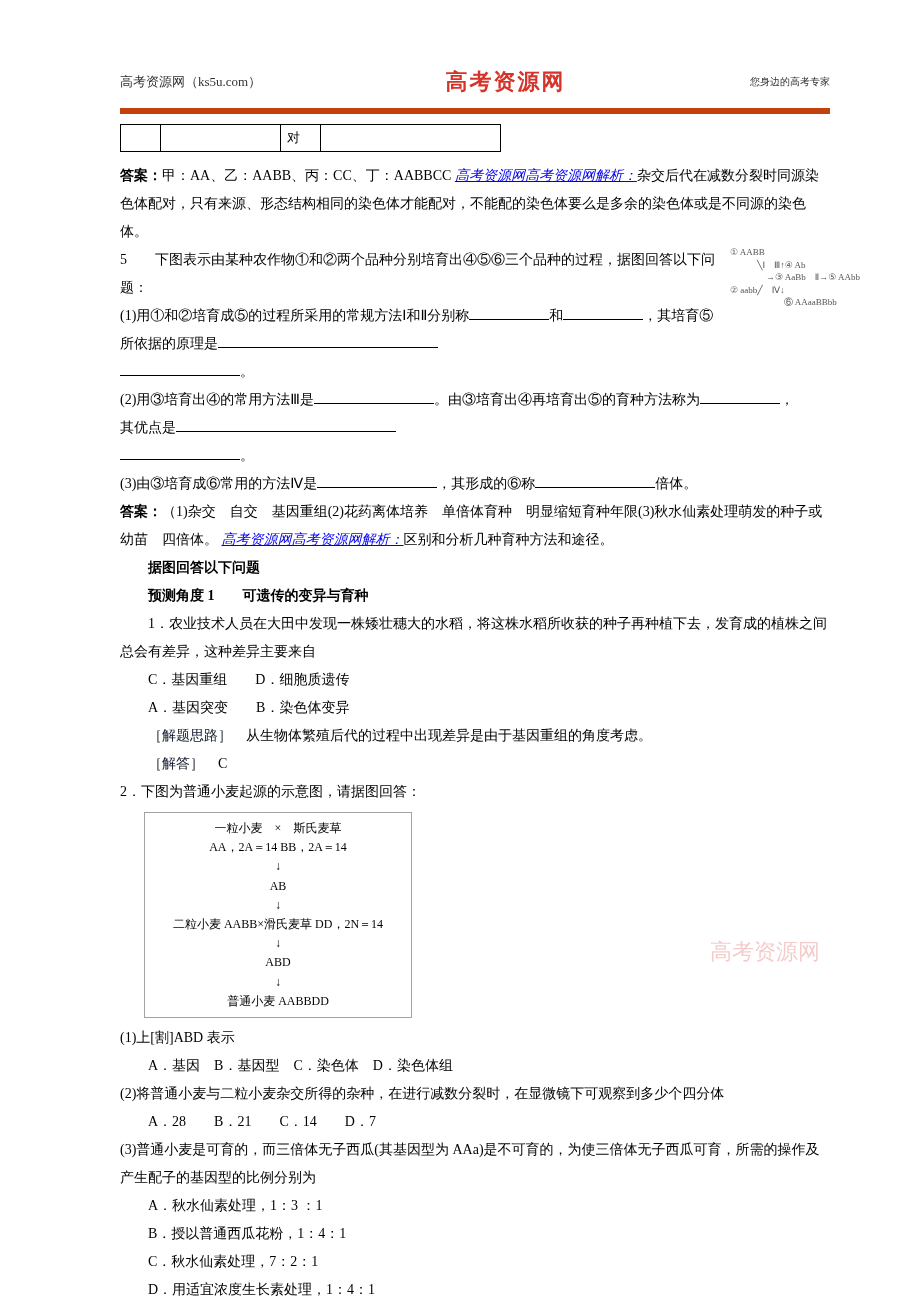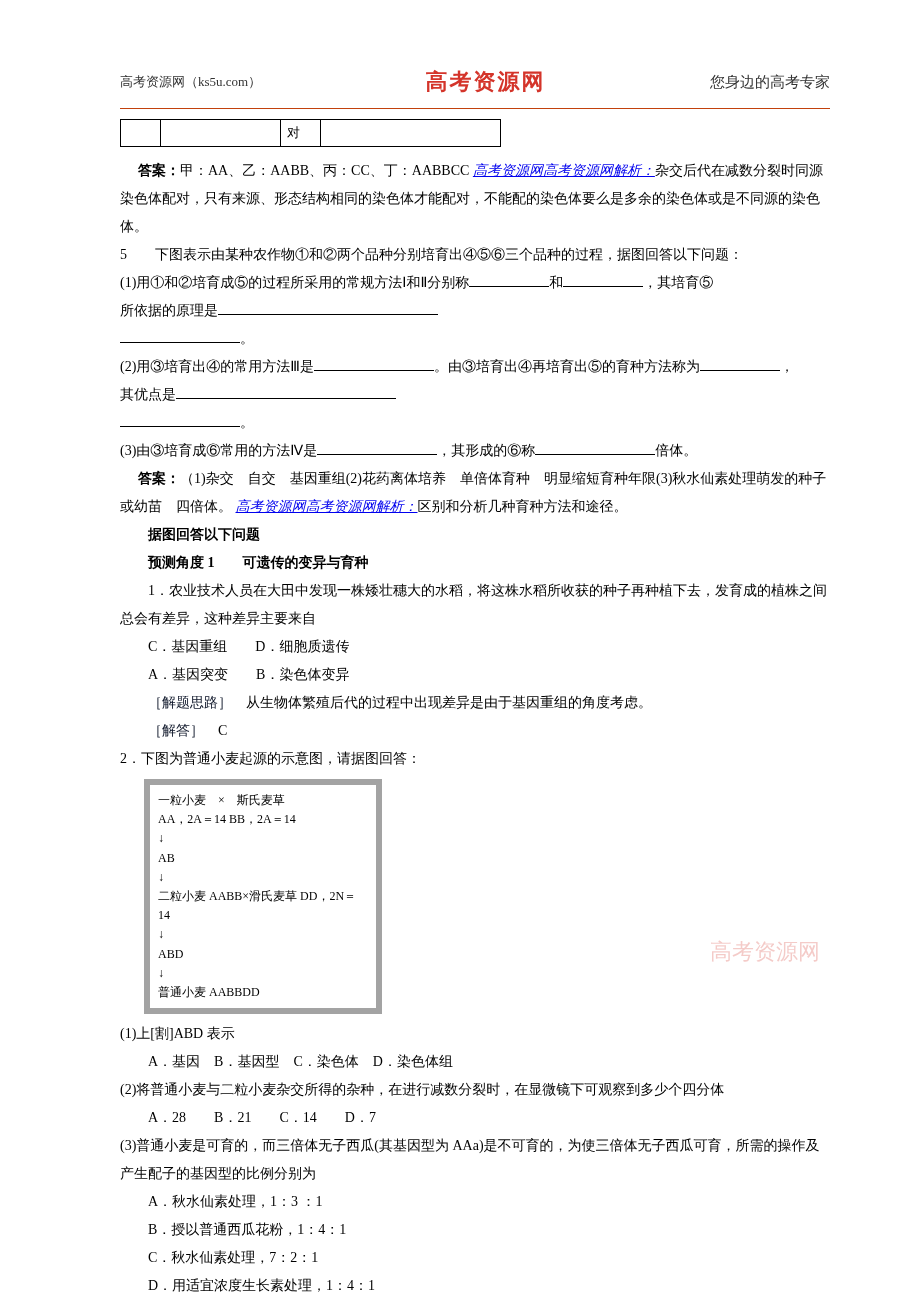--- a/index.html
+++ b/index.html
@@ -1,41 +1,41 @@
 <!DOCTYPE html>
 <html><head>
 <meta charset="utf-8">
 <style>
   * { margin: 0; padding: 0; box-sizing: border-box; }
   body { font-family: "SimSun", serif; font-size: 14px; line-height: 2; color: #000; background: #fff; }
   .page { width: 920px; margin: 0 auto; padding: 60px 90px 40px 120px; position: relative; min-height: 1302px; }
-  .header { display: flex; justify-content: space-between; align-items: center; border-bottom: 1px solid #c2410c; padding-bottom: 4px; margin-bottom: 10px; }
+  .header { display: flex; justify-content: space-between; align-items: center; border-bottom: 6px solid #c2410c; padding-bottom: 4px; margin-bottom: 10px; }
   .header-left { font-size: 13px; color: #333; }
   .header-center { font-size: 22px; font-weight: bold; color: #d4342a; font-family: "KaiTi", serif; letter-spacing: 2px; }
-  .header-right { font-size: 15px; color: #333; }
+  .header-right { font-size: 10px; color: #333; }
   .content { font-size: 14px; }
   .content p { margin: 0; }
   .table-wrap { margin: 4px 0 10px 0; }
   table.small { border-collapse: collapse; }
   table.small td { border: 1px solid #000; height: 24px; padding: 0 6px; font-size: 13px; }
   table.small td:nth-child(1){width:40px;}
   table.small td:nth-child(2){width:120px;}
   table.small td:nth-child(3){width:40px;}
   table.small td:nth-child(4){width:180px;}
-  .bold { font-weight: bold; margin-left: 18px; }
+  .bold { font-weight: bold; }
   .red { color: #0f172a; }
   .link { color: #0000ee; text-decoration: underline; font-style: italic; }
   .blank { display: inline-block; border-bottom: 1px solid #000; min-width: 100px; height: 18px; vertical-align: baseline; }
   .blank.w80{min-width:80px;}
   .blank.w120{min-width:120px;}
   .blank.w220{min-width:220px;}
   .indent { text-indent: 2em; }
   .diagram-float { float: right; width: 170px; margin: 0 -70px 0 8px; font-size: 9px; line-height: 1.4; color: #555; }
   .diagram-float .row{white-space:nowrap;}
-  .diagram-box { border: 6px solid #a3a3a3; padding: 6px 8px; margin: 6px 0 6px 24px; width: 238px; font-size: 12px; line-height: 1.6; text-align: left; }
+  .diagram-box { border: 1px solid #a3a3a3; padding: 6px 8px; margin: 6px 0 6px 24px; width: 268px; font-size: 12px; line-height: 1.6; text-align: center; }
   .diagram-box .down{font-size:12px;}
   .watermark { position: absolute; right: 100px; top: 930px; font-size: 22px; color: #d4342a; opacity: 0.25; font-family: "KaiTi", serif; }
   .clearfix::after{content:"";display:block;clear:both;}
 </style>
 </head>
 <body>
 
 <div class="page">
 
   <div class="header">
@@ -57,20 +57,27 @@
         </tr>
       </tbody>
         </table>
     </div>
 
     <p>
       <span class="bold">答案：</span><span>甲：AA、乙：AABB、丙：CC、丁：AABBCC </span><span class="link">高考资源网高考资源网解析：</span><span>杂交后代在减数分裂时同源染色体配对，只有来源、形态结构相同的染色体才能配对，不能配的染色体要么是多余的染色体或是不同源的染色体。</span>
     </p>
 
     <div class="clearfix">
+      <div class="diagram-float">
+        <div class="row"><span>① AABB</span></div>
+        <div class="row">　　　╲<span>Ⅰ</span>　<span>Ⅲ</span>↑<span>④ Ab</span></div>
+        <div class="row">　　　　→<span>③ AaBb</span>　<span>Ⅱ</span>→<span>⑤ AAbb</span></div>
+        <div class="row"><span>② aabb</span>╱　<span>Ⅳ</span>↓</div>
+        <div class="row">　　　　　　<span>⑥ AAaaBBbb</span></div>
+      </div>
 
       <p>5　　下图表示由某种农作物①和②两个品种分别培育出④⑤⑥三个品种的过程，据图回答以下问题：</p>
       <p>
         <span>(1)用①和②培育成⑤的过程所采用的常规方法Ⅰ和Ⅱ分别称</span><span class="blank w80"></span><span>和</span><span class="blank w80"></span><span>，其培育⑤</span>
       </p>
       <p>
         <span>所依据的原理是</span><span class="blank w220"></span>
       </p>
       <p><span class="blank w120"></span><span>。</span></p>
 

